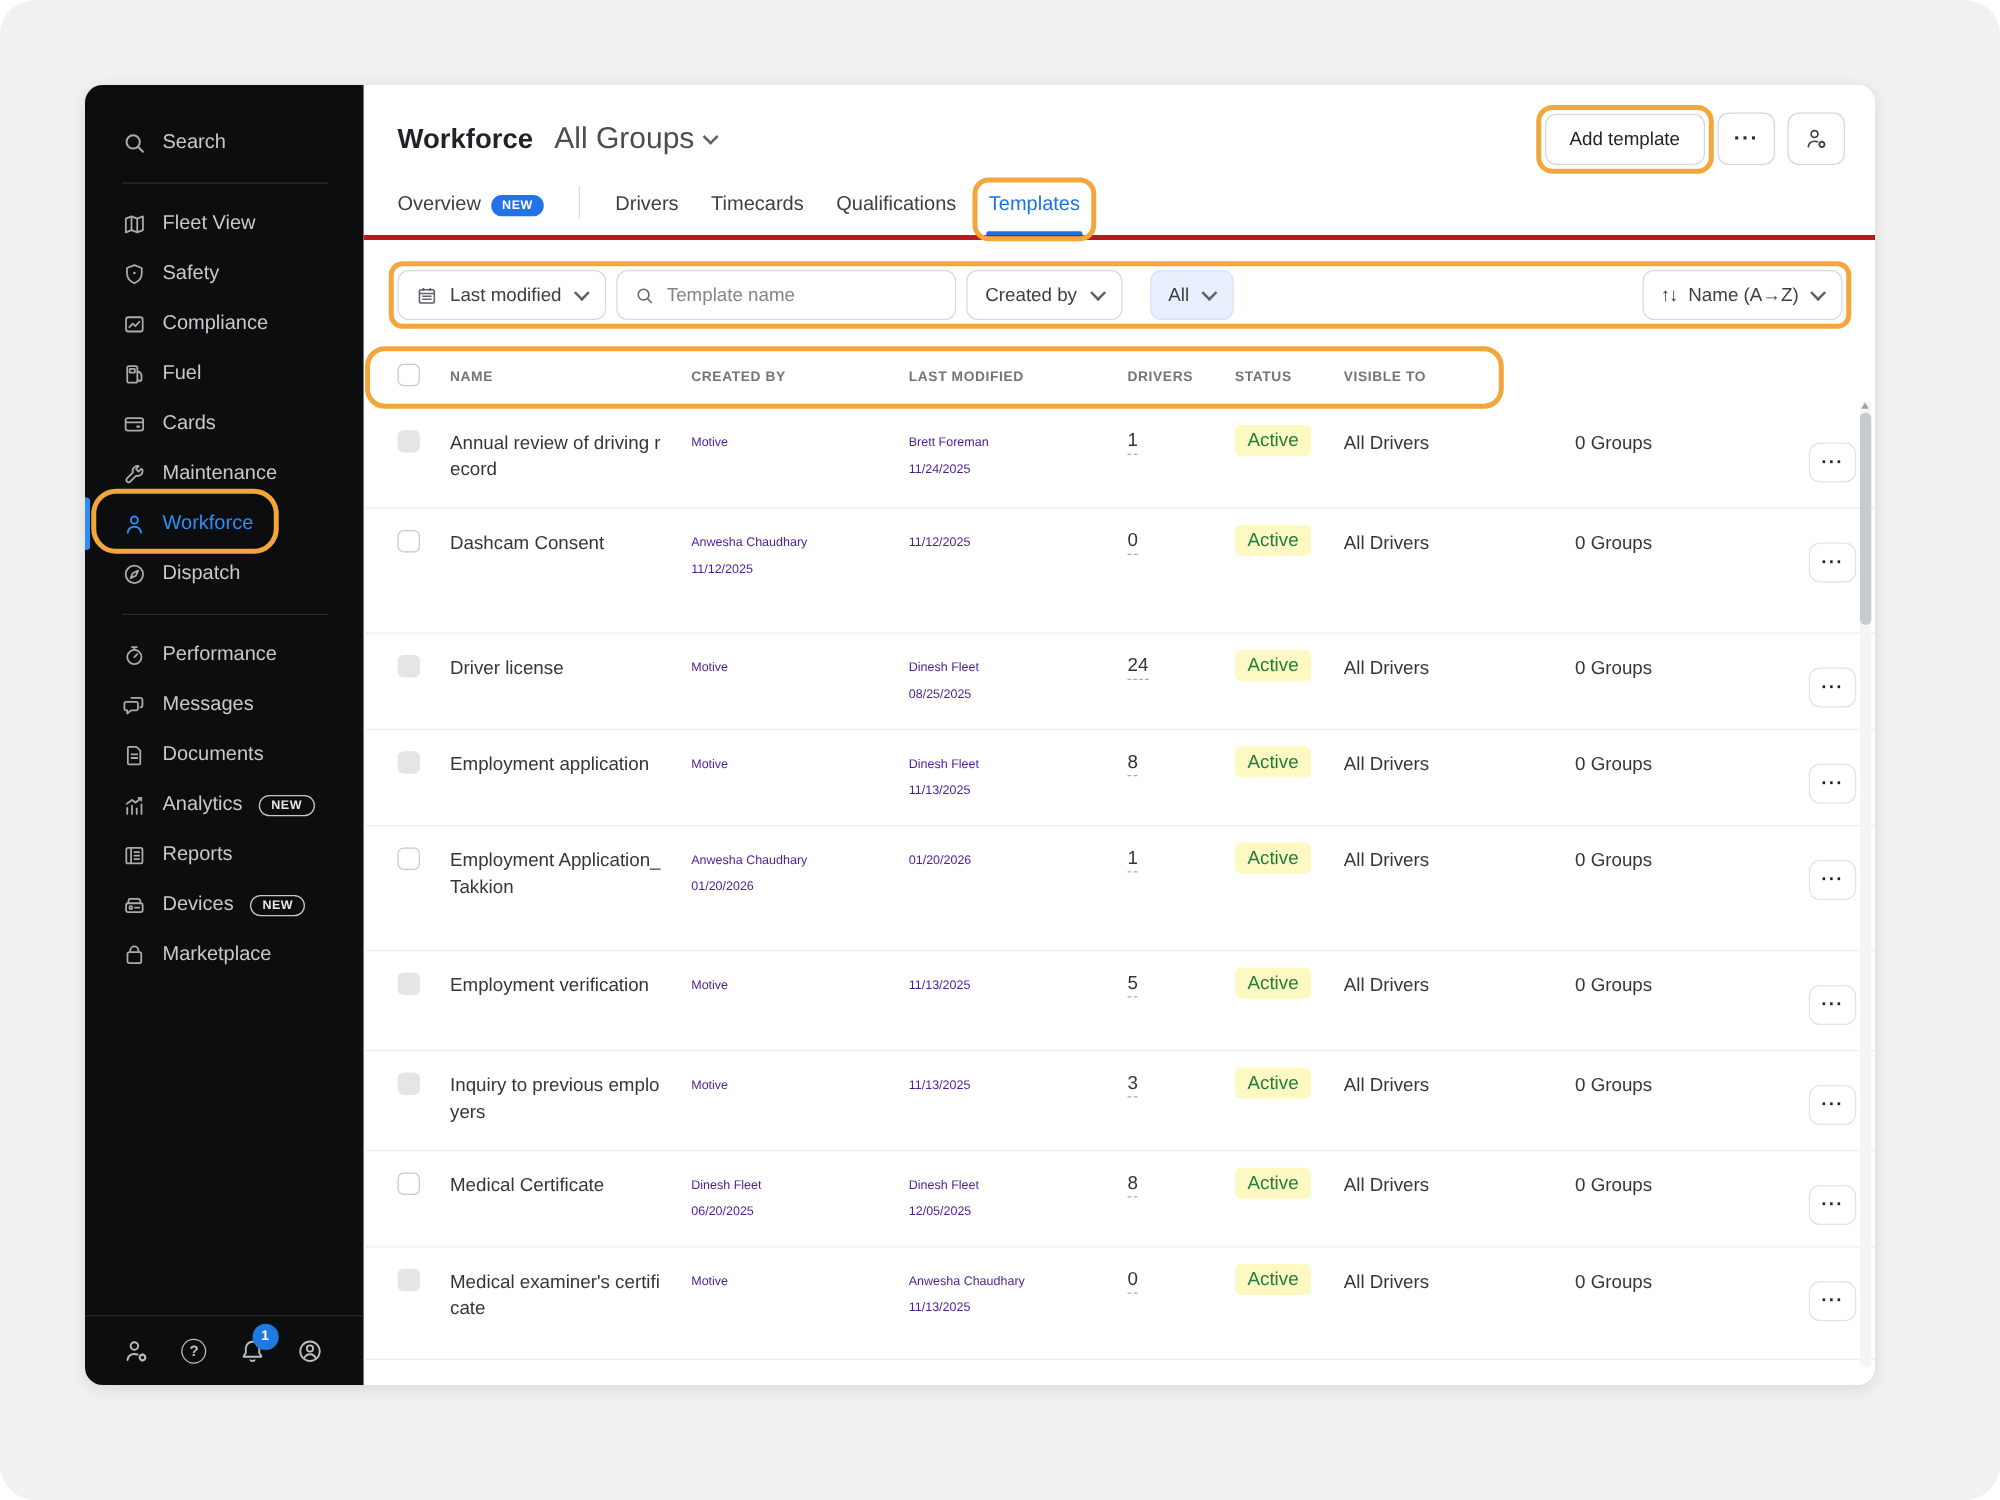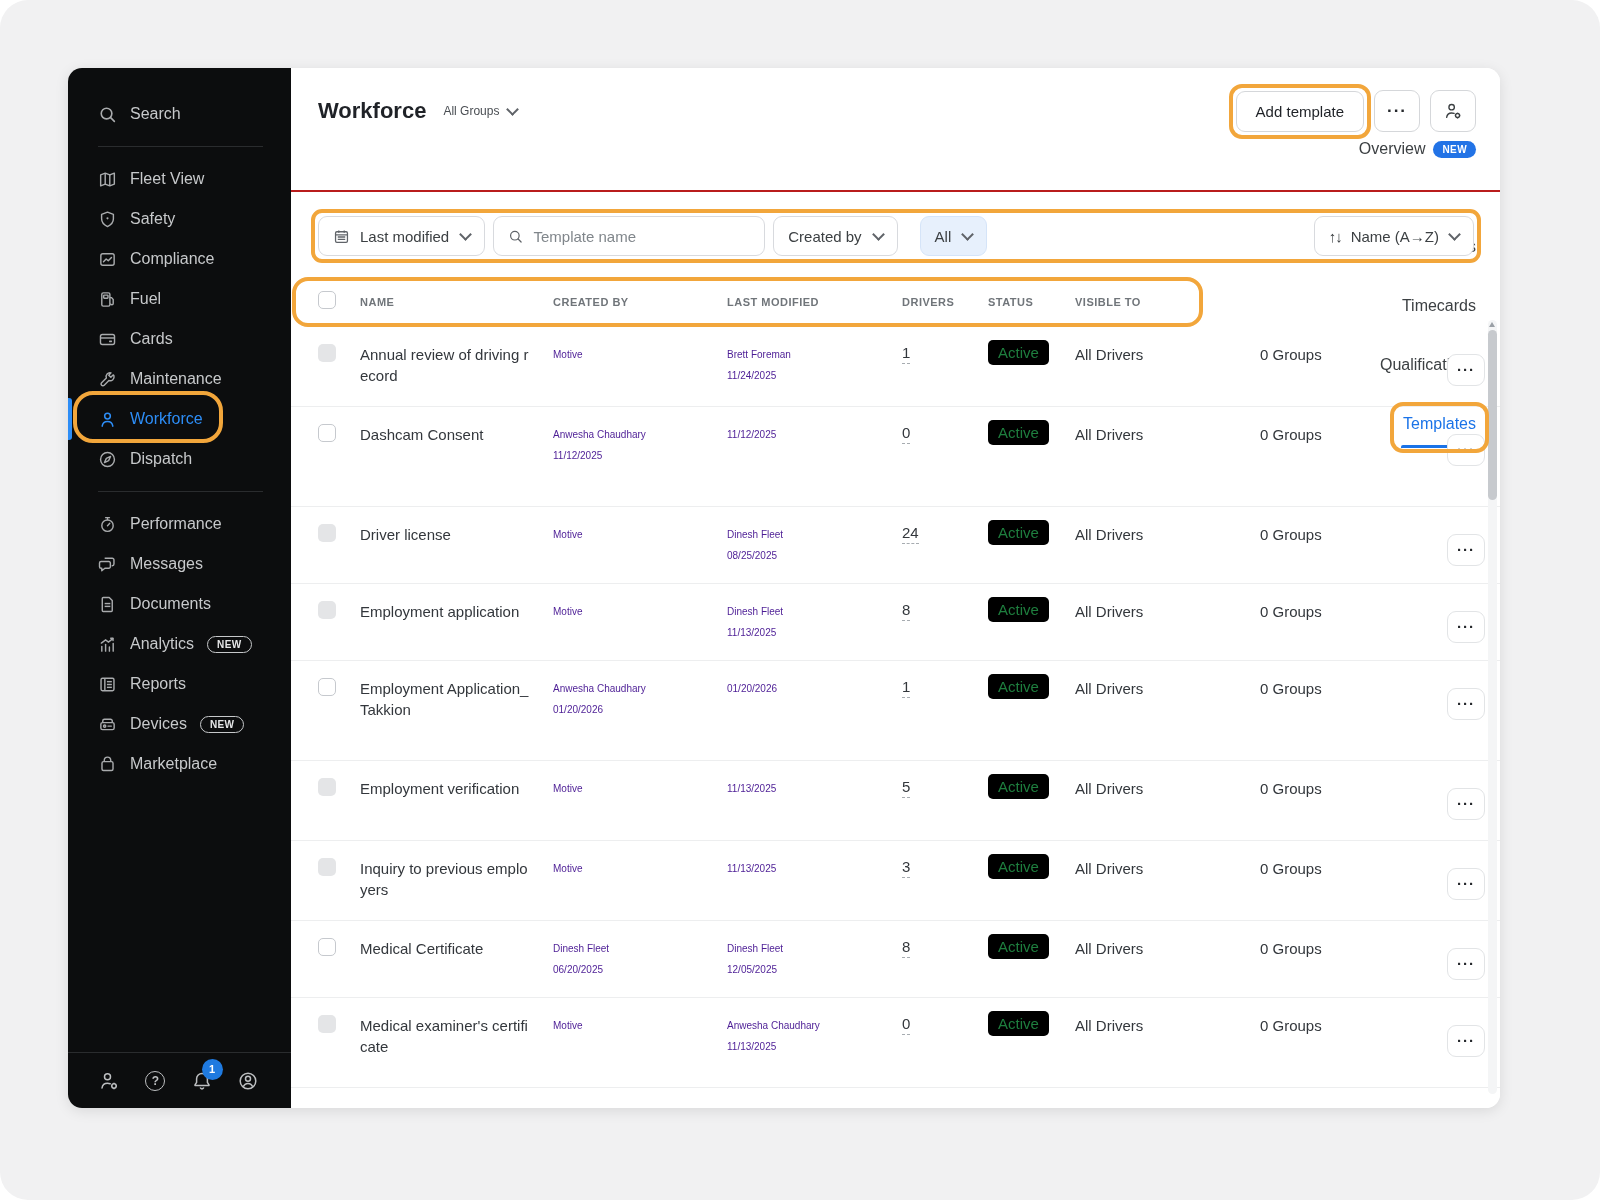--- a/index.html
+++ b/index.html
@@ -31,33 +31,33 @@
   .side-bottom svg { width:22px; height:22px; }
   .help-circle { width:20px; height:20px; border:1.7px solid #BDBFC1; border-radius:50%; font-size:12px; font-weight:700;
                  display:flex; align-items:center; justify-content:center; color:#BDBFC1; }
   .notif-badge { position:absolute; top:-11px; right:-10px; min-width:21px; height:21px; background:#1F7AE0; color:#fff;
                  border-radius:11px; font-size:11px; font-weight:700; display:flex; align-items:center; justify-content:center; }
 
   
   .main { flex:1; position:relative; background:#fff; }
   .title-row { display:flex; align-items:center; padding:22px 24px 0 27px; }
   .page-title { font-size:22px; font-weight:700; color:#1F2227; }
-  .group-select { display:flex; align-items:center; gap:9px; margin-left:17px; font-size:12px; color:#4A4E53; cursor:pointer; }
+  .group-select { display:flex; align-items:center; gap:9px; margin-left:17px; font-size:24px; color:#4A4E53; cursor:pointer; }
   .chev { width:9px; height:9px; border-right:2px solid #5F6368; border-bottom:2px solid #5F6368;
           transform:rotate(45deg); margin-top:-4px; }
   .title-actions { margin-left:auto; display:flex; gap:10px; align-items:center; }
   .btn { background:#fff; border:1px solid #D5D7DA; border-radius:9px; cursor:pointer; font-family:inherit; }
   .btn-add { font-size:15px; font-weight:400; color:#1F2227; padding:11px 19px; position:relative; }
   .hl-add { left:-8px; top:-8px; right:-8px; bottom:-8px; border-radius:13px; }
   .btn-sq { width:46px; height:42px; display:flex; align-items:center; justify-content:center; color:#3C4043; }
   .dots { font-size:17px; font-weight:800; letter-spacing:1px; color:#25282C; line-height:10px; }
   .btn-sq svg { width:20px; height:20px; }
 
   .tabs-row { display:flex; align-items:flex-end; gap:26px; padding:0 24px 0 27px; height:52px;
-              border-bottom:2px solid #b91c1c; margin-top:8px;flex-direction:column; }
+              border-bottom:4px solid #b91c1c; margin-top:8px; }
   .tab { font-size:16px; color:#3C4043; padding-bottom:15px; position:relative; cursor:pointer; }
   .tab-first { display:flex; align-items:center; gap:8px; }
   .tab-newpill { background:#2273E6; color:#fff; border-radius:11px; font-size:10px; font-weight:700;
                  letter-spacing:.4px; padding:3px 9px; line-height:11px; }
   .tab-sep { width:1px; height:26px; background:#DADCE0; margin:0 2px 13px 2px; }
   .tab.active { color:#1A73E8; font-weight:500; }
   .tab.active::after { content:""; position:absolute; left:-2px; right:-2px; bottom:0; height:3px; background:#1A73E8; border-radius:2px 2px 0 0; }
   .hl-templates { left:-13px; top:-13px; right:-13px; bottom:-5px; border-radius:13px; }
 
   
@@ -92,21 +92,21 @@
   .col-visible { width:185px; flex-shrink:0; }
   .col-groups { width:187px; flex-shrink:0; }
   .col-actions { flex:1; display:flex; justify-content:flex-end; padding-right:16px; }
   .thead > div { padding-top:0; }
   .cell-text { font-size:15px; color:#33373C; line-height:21px; width:172px; word-break:break-all; }
   .cell-line { font-size:10px; color:#4c1d95; line-height:21px; width:152px; word-break:break-all; }
   .cb { width:18px; height:18px; border-radius:5px; border:1.6px solid #C6C9CE; background:#fff; display:inline-block; cursor:pointer; }
   .cb-muted { border:none; background:#E4E5E7; cursor:default; }
   .thead .cb { margin-top:-2px; }
   .count { font-size:15px; color:#33373C; border-bottom:1.5px dashed #A7ACB1; padding-bottom:2px; }
-  .badge-active { display:inline-block; font-size:15px; color:#1E7E3E; background:#000000; border-radius:5px; padding:4px 10px; margin-top:-5px; }
+  .badge-active { display:inline-block; font-size:15px; color:#1E7E3E; background:#fef9c3; border-radius:5px; padding:4px 10px; margin-top:-5px; }
   .row-menu { width:38px; height:32px; border:1px solid #E2E4E6; border-radius:9px; background:#fff; display:flex;
               align-items:center; justify-content:center; cursor:pointer; margin-top:10px; }
   .row-menu .dots { font-size:15px; }
   
   .rh-80 { height:80px; } .rh-100 { height:100px; } .rh-77 { height:77px; } .rh-90 { height:90px; }
 
   
   .vscroll { position:absolute; right:3px; top:252px; bottom:14px; width:9px; background:#F4F5F6; border-radius:6px; }
   .vscroll .arrow { position:absolute; top:2px; left:1px; width:0; height:0; border-left:3.5px solid transparent;
                     border-right:3.5px solid transparent; border-bottom:5px solid #9AA0A6; }

